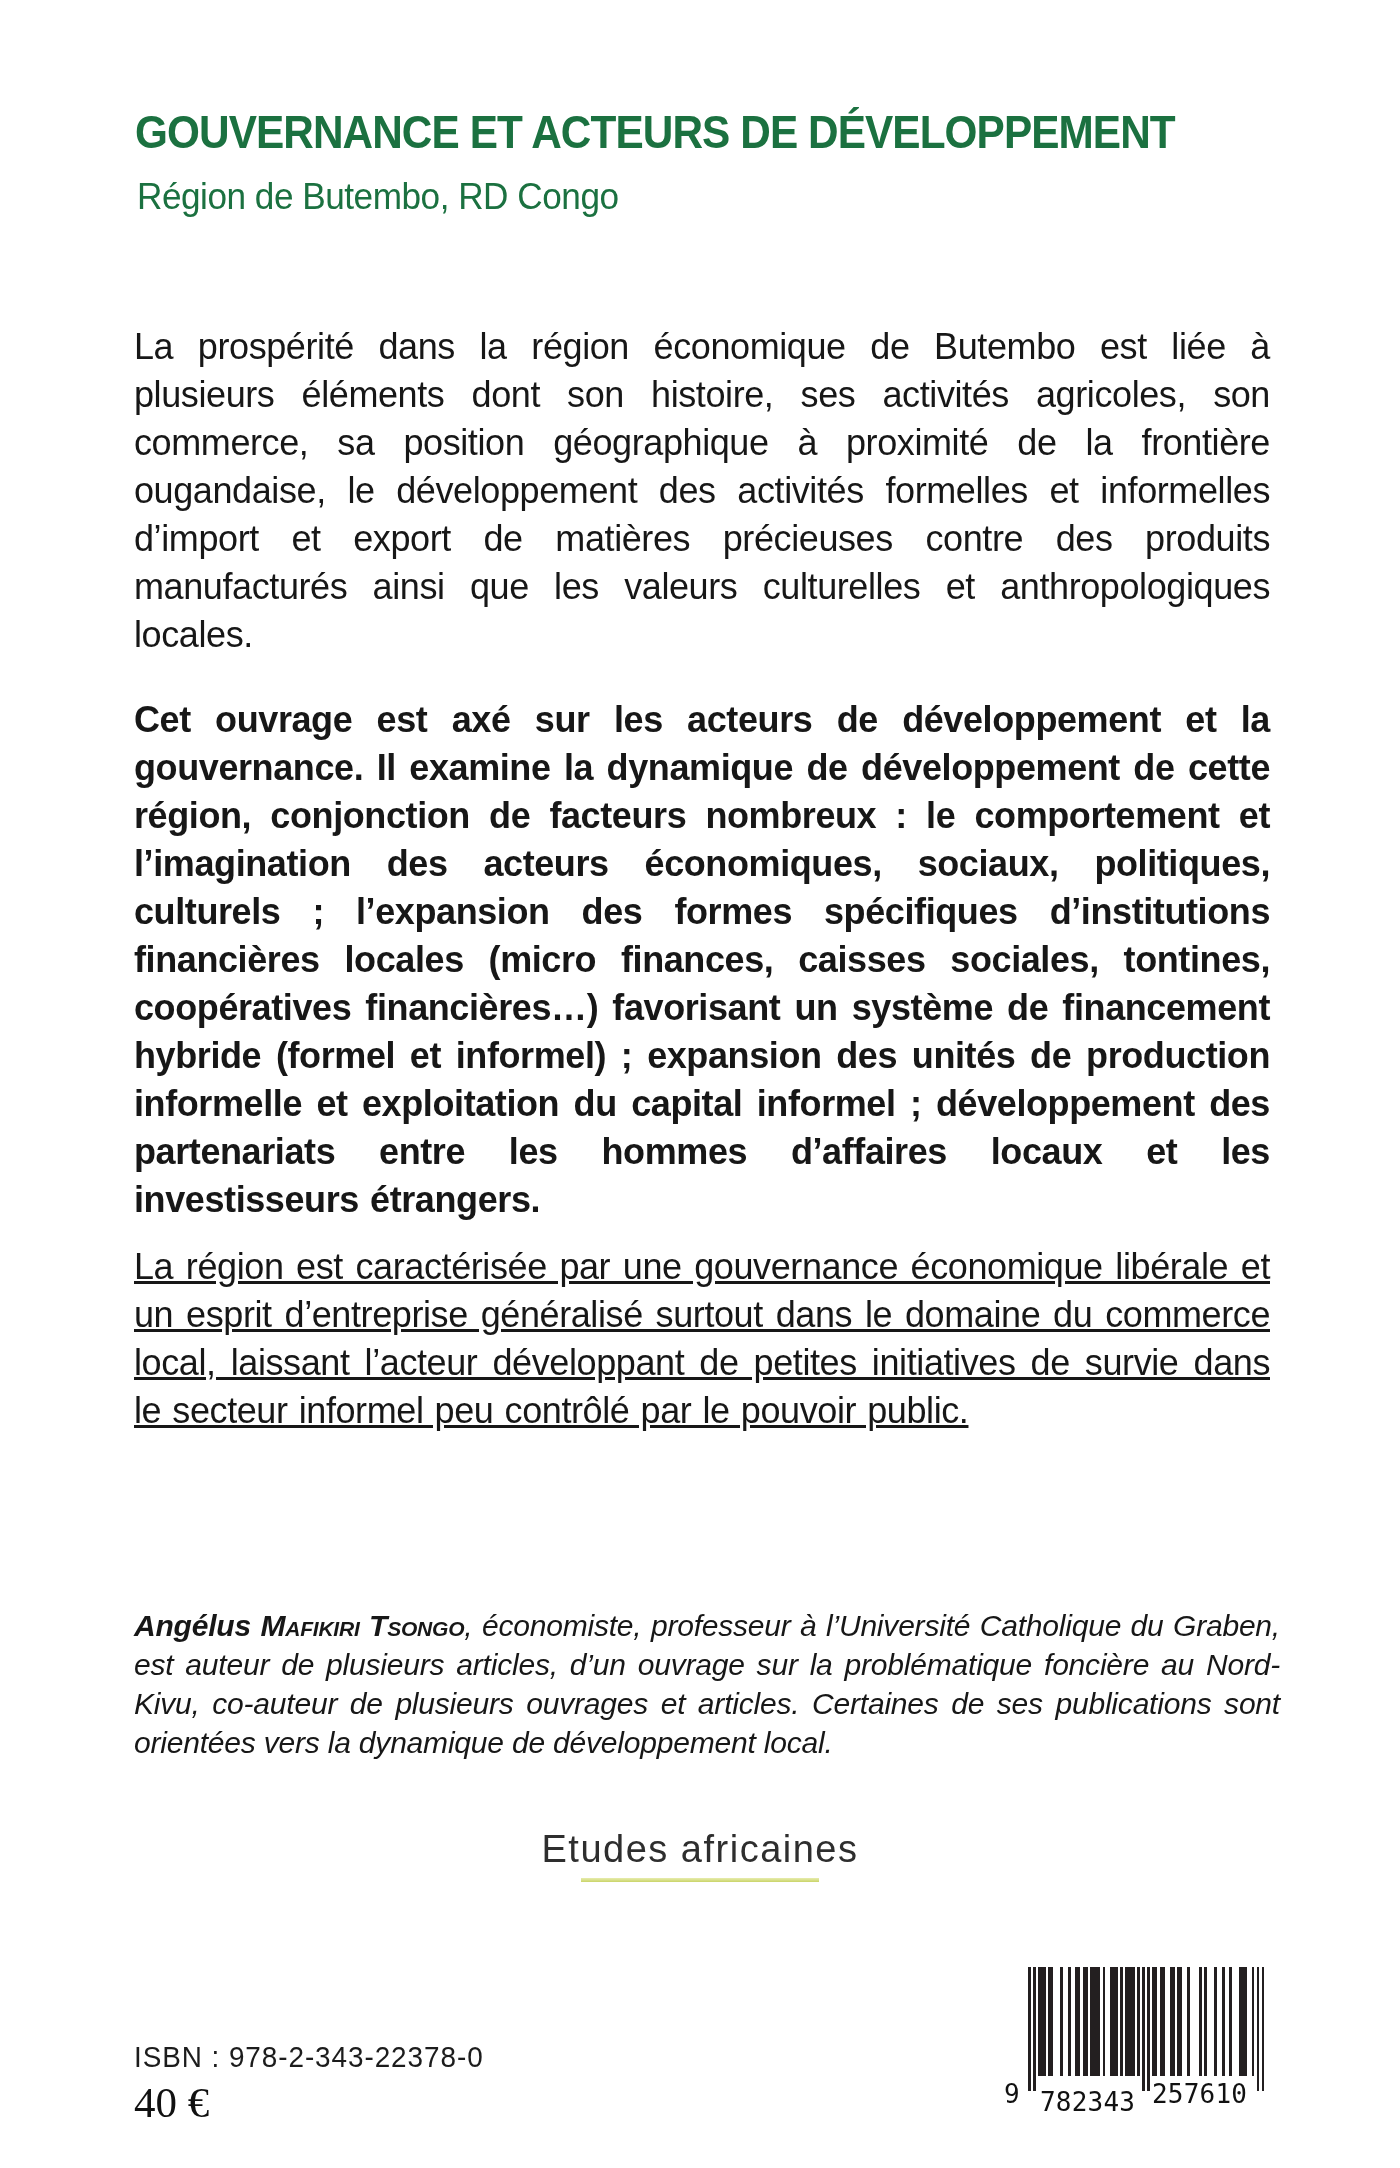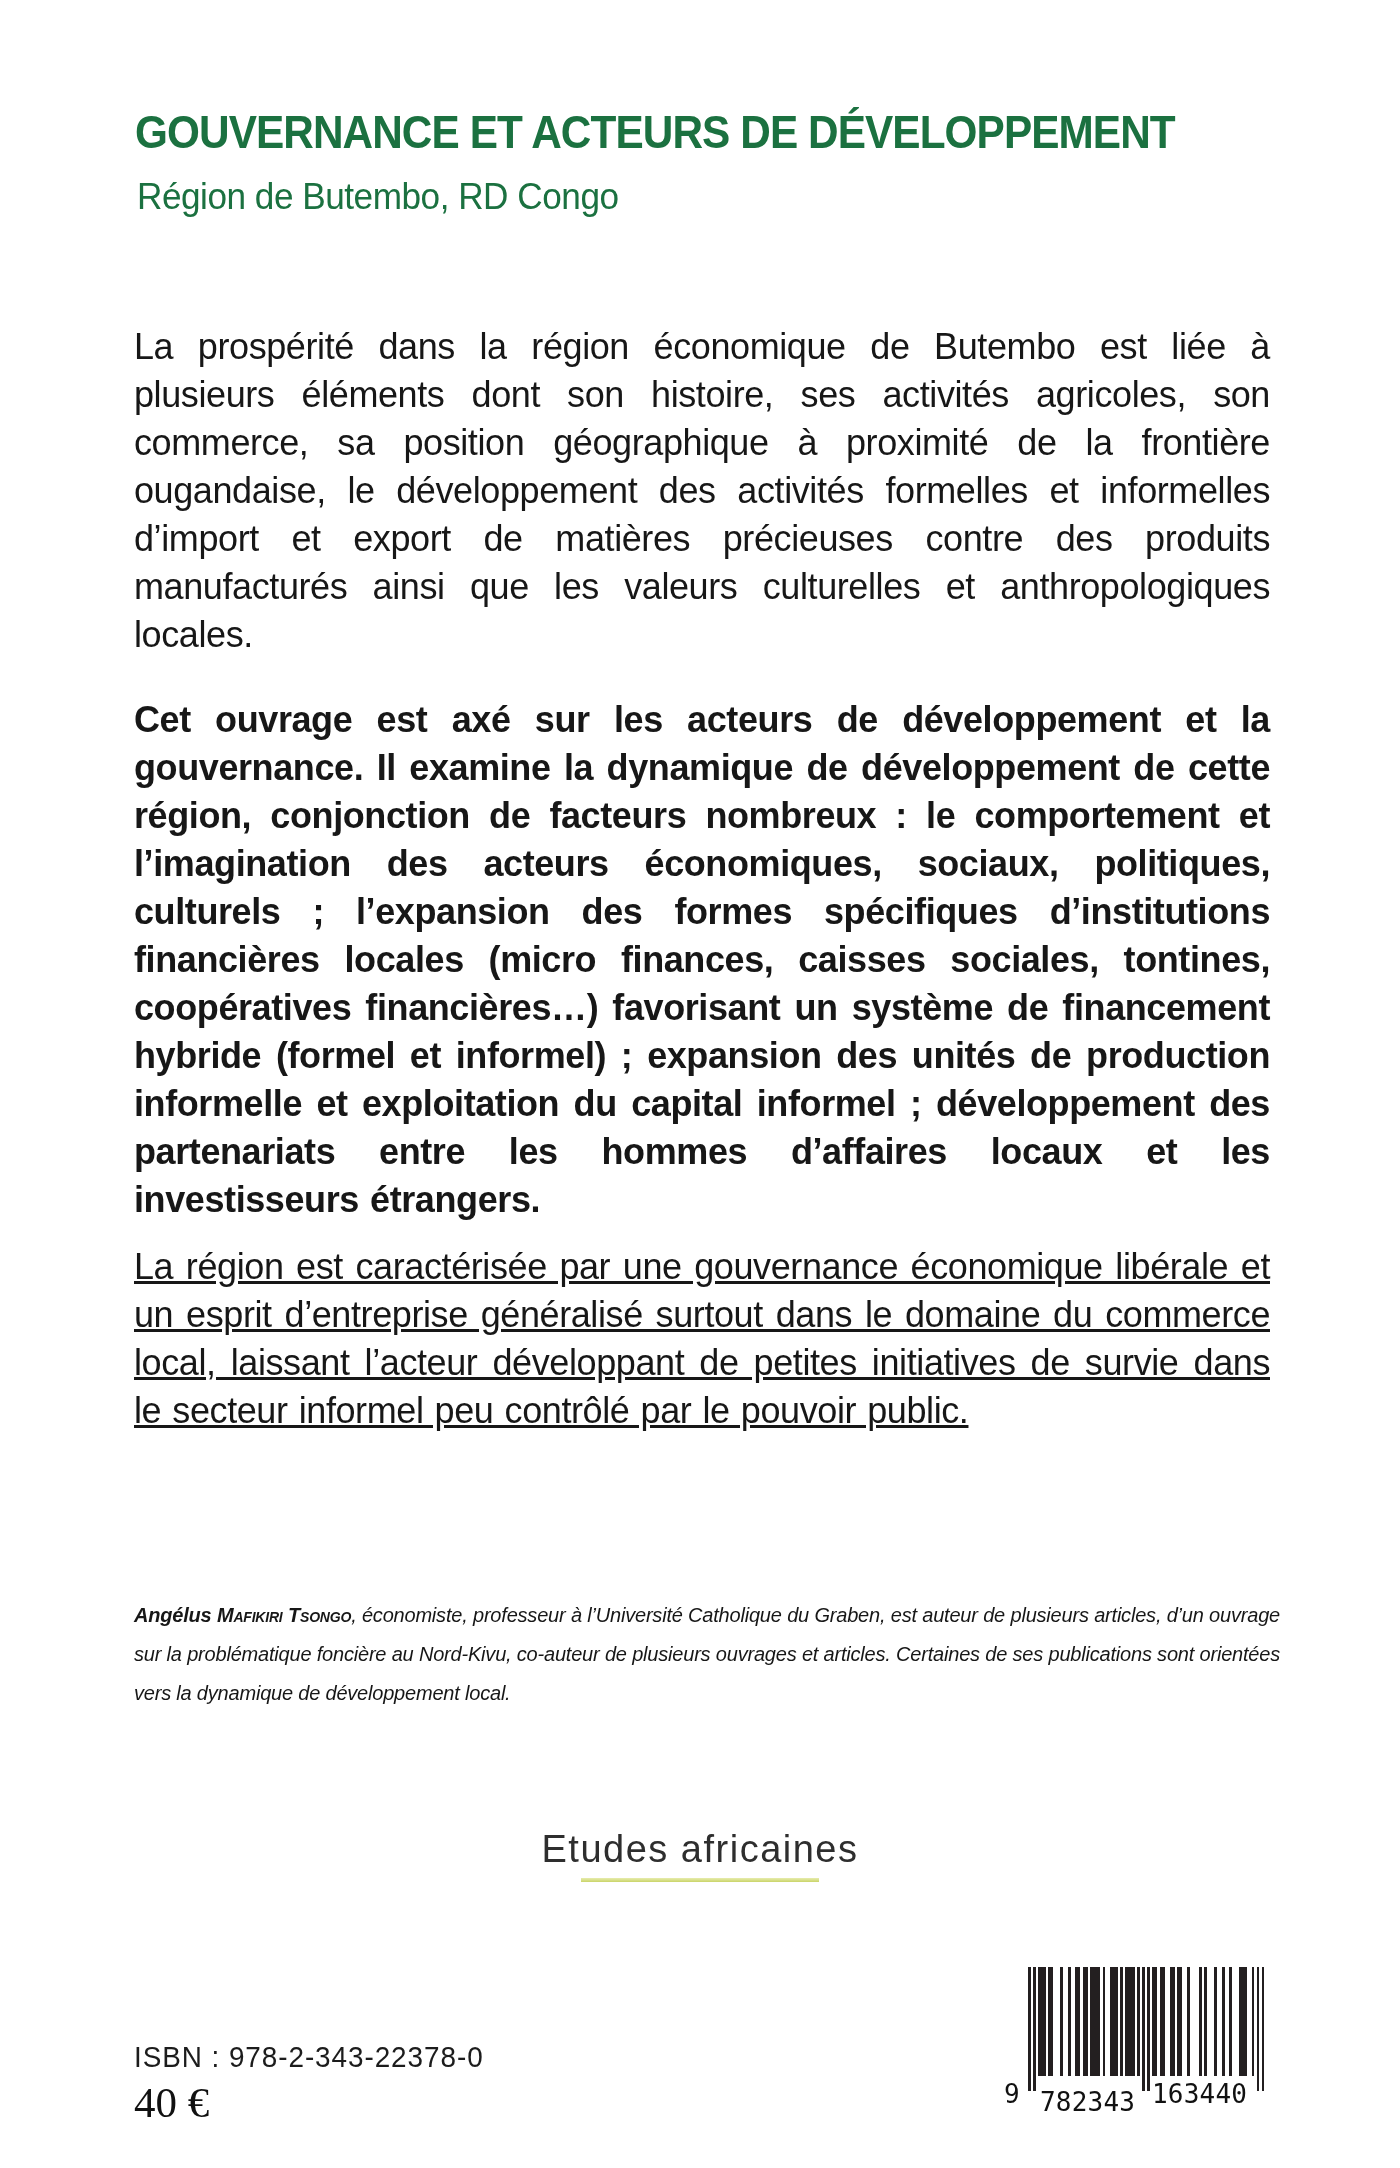--- a/index.html
+++ b/index.html
@@ -29,21 +29,21 @@
     font-size:36px;line-height:48px;
     color:#171717;letter-spacing:-0.4px;word-spacing:1.5px;
   }
   .p1{top:287px;}
   .p2{top:660px;font-weight:bold;}
   .p3{top:1207px;text-decoration:underline;}
   .author-bio{
     position:absolute;left:134px;top:1576px;width:1146px;
     text-align:justify;
     font-style:italic;
-    font-size:20px;line-height:39px;
+    font-size:30px;line-height:39px;
     color:#171717;letter-spacing:-0.2px;
   }
   .author-bio .name{font-weight:bold;}
   .author-bio .name-caps{font-weight:bold;font-variant:small-caps;}
   .collection{
     position:absolute;left:0;top:1822px;width:1400px;
     text-align:center;color:#2a2a2a;
   }
   .collection-name{
     font-size:38px;font-weight:300;letter-spacing:1.5px;
@@ -151,16 +151,16 @@
         <div style="left: 201.221px; width: 2.78421px; height: 109px;"></div>
         <div style="left: 211.158px; width: 2.78421px; height: 109px;"></div>
         <div style="left: 213.642px; width: 2.78421px; height: 109px;"></div>
         <div style="left: 216.126px; width: 2.78421px; height: 109px;"></div>
         <div style="left: 223.579px; width: 2.78421px; height: 109px;"></div>
         <div style="left: 228.547px; width: 2.78421px; height: 124px;"></div>
         <div style="left: 233.516px; width: 2.78421px; height: 124px;"></div>
       </div>
     <div class="bc-digit bc-first">9</div>
     <div class="bc-digit bc-left">782343</div>
-    <div class="bc-digit bc-right">163440</div>
+    <div class="bc-digit bc-right">257610</div>
   </div>
 
 </div>
 
 </body></html>

